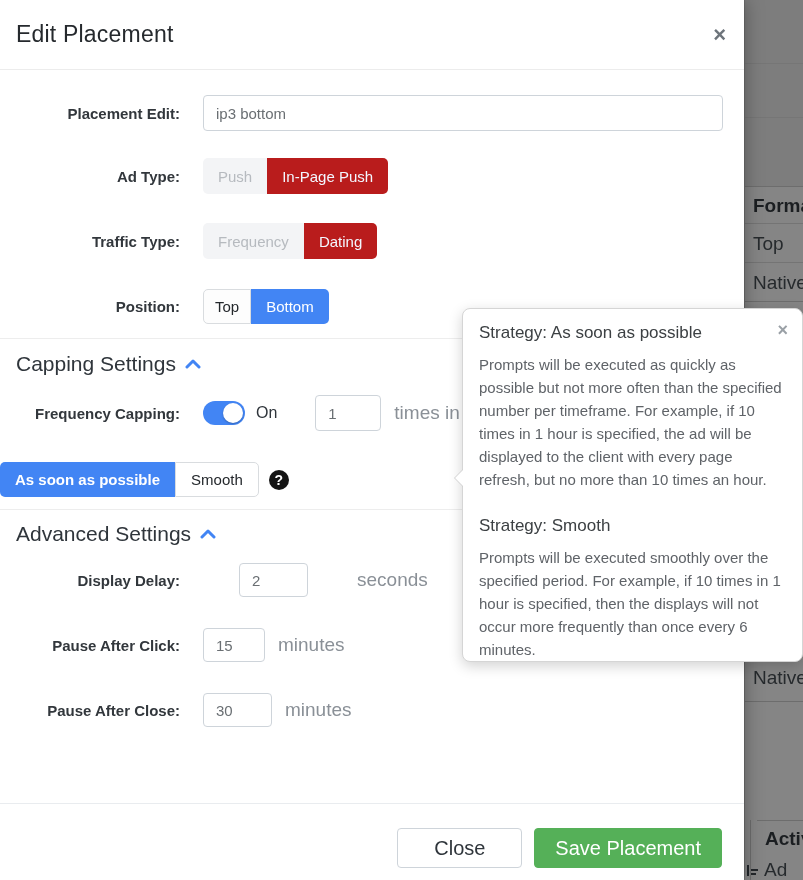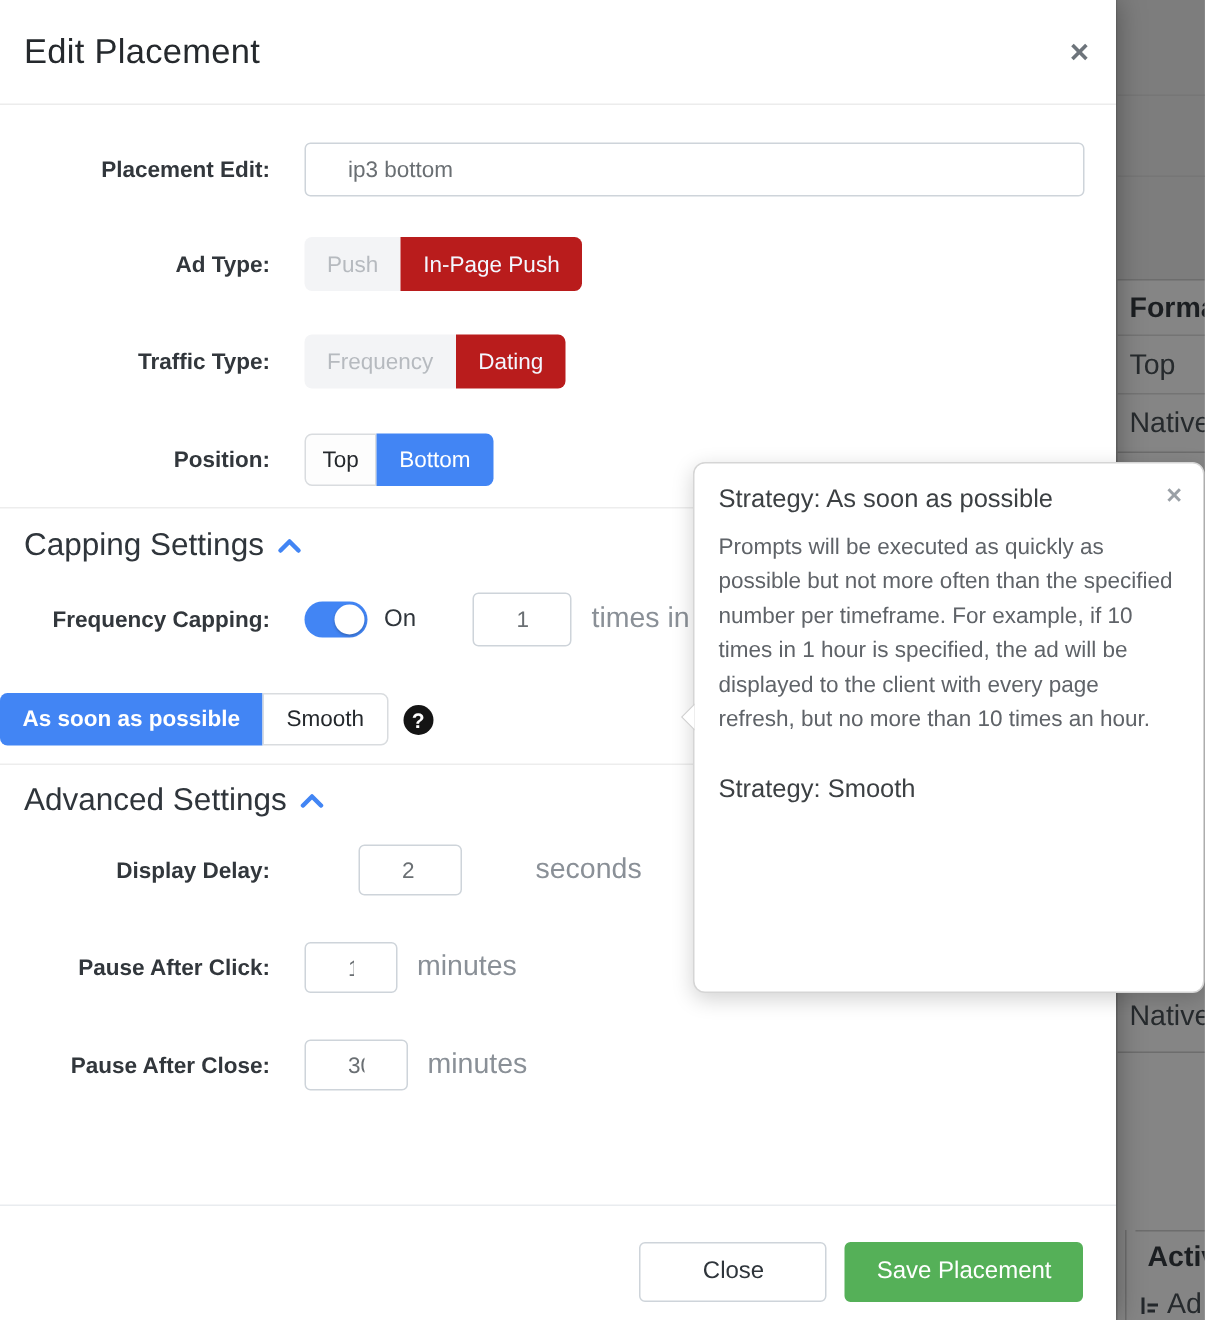--- a/index.html
+++ b/index.html
@@ -22,21 +22,21 @@
   .modal-header { height:70px; display:flex; align-items:center; justify-content:space-between;
     padding:0 18px 0 16px; border-bottom:1px solid #ececec; }
   .modal-title { font-size:23px; font-weight:500; color:#25292d; letter-spacing:.2px; }
   .modal-close { font-size:22px; color:#6d747b; font-weight:700; cursor:pointer; line-height:1; }
 
   .modal-body { padding-top:25px; }
   .form-row { display:flex; align-items:center; margin-right:21px; }
   .label-col { width:203px; padding-right:23px; text-align:right; font-weight:700;
     font-size:15px; color:#32373c; flex:none; }
 
-  .text-input { height:36px; border:1px solid #ced4da; border-radius:4px; padding:0 28px;
+  .text-input { height:36px; border:1px solid #ced4da; border-radius:4px; padding:0 12px;
     font-size:15px; color:#6a6f73; outline:none; font-family:inherit; background:#fff; }
   .grow { flex:1; }
 
   .seg-group { display:flex; }
   .seg { height:36px; display:flex; align-items:center; padding:0 15px; font-size:15px; }
   .seg.first { border-radius:5px 0 0 5px; }
   .seg.last  { border-radius:0 5px 5px 0; }
   .seg.muted-off { background:#f3f4f6; color:#b6babf; }
   .seg.muted-on  { background:#b91c1c; color:#f3f7ff; }
   .seg.active    { background:#4285f4; color:#fff; }
@@ -56,21 +56,21 @@
   .toggle-state { font-size:16px; color:#2f353b; margin-left:11px; }
 
   .suffix { font-size:19px; color:#8a9097; margin-left:13px; }
 
   .help-circle { width:20px; height:20px; border-radius:50%; background:#141414; color:#fff;
     font-size:14px; font-weight:700; display:flex; align-items:center; justify-content:center;
     margin-left:10px; cursor:pointer; flex:none; }
 
   .modal-footer { position:absolute; left:0; right:0; top:803px; border-top:1px solid #e9ecef;
     display:flex; justify-content:flex-end; gap:12px; padding:24px 22px 0 0; background:#fff; }
-  .btn { height:40px; border-radius:4px; font-size:16px; font-family:inherit; cursor:pointer; }
+  .btn { height:40px; border-radius:4px; font-size:20px; font-family:inherit; cursor:pointer; }
   .btn-close { width:125px; background:#fff; border:1px solid #ced4da; color:#2f353b; }
   .btn-save { background:#55b058; border:1px solid #55b058; color:#fff; padding:0 20px; }
 
   
   .popover { position:absolute; left:462px; top:308px; width:341px; height:354px;
     background:#fff; border:1px solid #d5d5d5; border-radius:8px;
     box-shadow:0 4px 14px rgba(0,0,0,.18); padding:14px 16px 0 16px; z-index:10; }
   .popover .arrow-outer { position:absolute; left:-9px; top:160px; width:0; height:0;
     border-top:9px solid transparent; border-bottom:9px solid transparent; border-right:9px solid #cfcfcf; }
   .popover .arrow-inner { position:absolute; left:-8px; top:161px; width:0; height:0;
@@ -94,21 +94,21 @@
 <div class="bg-strip">
   <div class="top-shade"></div>
   <div class="faint-line" style="top:63px"></div>
   <div class="faint-line" style="top:117px"></div>
   <div class="bg-cell bold" style="top:186px; height:37px; line-height:37px; border-top:1px solid #6d6d6d;">Format</div>
   <div class="bg-cell" style="top:223px; height:39px; line-height:39px; border-top:1px solid #747474;">Top</div>
   <div class="bg-cell" style="top:262px; height:40px; line-height:40px; border-top:1px solid #747474; border-bottom:1px solid #6d6d6d;">Native</div>
   <div class="bg-cell" style="top:653px; height:49px; line-height:49px; border-bottom:1px solid #6d6d6d;">Native</div>
   <div class="bg-cell bold" style="top:820px; height:36px; line-height:36px; border-top:1px solid #6d6d6d; margin-left:12px;">Activ</div>
   <div class="bg-vline" style="left:5px; top:820px; height:60px;"></div>
-  <div class="bg-cell" style="top:860px; height:20px; line-height:20px; padding-left:16px; display:flex; align-items:center;">
+  <div class="bg-cell" style="top:860px; height:20px; line-height:20px; padding-left:2px; display:flex; align-items:center;">
     <span class="sort-icon">
         <b></b>
         <i></i>
         <i></i>
         <i></i>
       </span>
     <span>Ad</span>
   </div>
 </div>
 
@@ -217,13 +217,14 @@
 
 </div>
 
 <div class="popover">
   <div class="arrow-outer"></div>
   <div class="arrow-inner"></div>
   <div class="pop-close">×</div>
   <div class="pop-title">Strategy: As soon as possible</div>
   <div class="pop-body">Prompts will be executed as quickly as possible but not more often than the specified number per timeframe. For example, if 10 times in 1 hour is specified, the ad will be displayed to the client with every page refresh, but no more than 10 times an hour.</div>
   <div class="pop-title second">Strategy: Smooth</div>
+  <div class="pop-body">Prompts will be executed smoothly over the specified period. For example, if 10 times in 1 hour is specified, then the displays will not occur more frequently than once every 6 minutes.</div>
 </div>
 
 </body></html>

